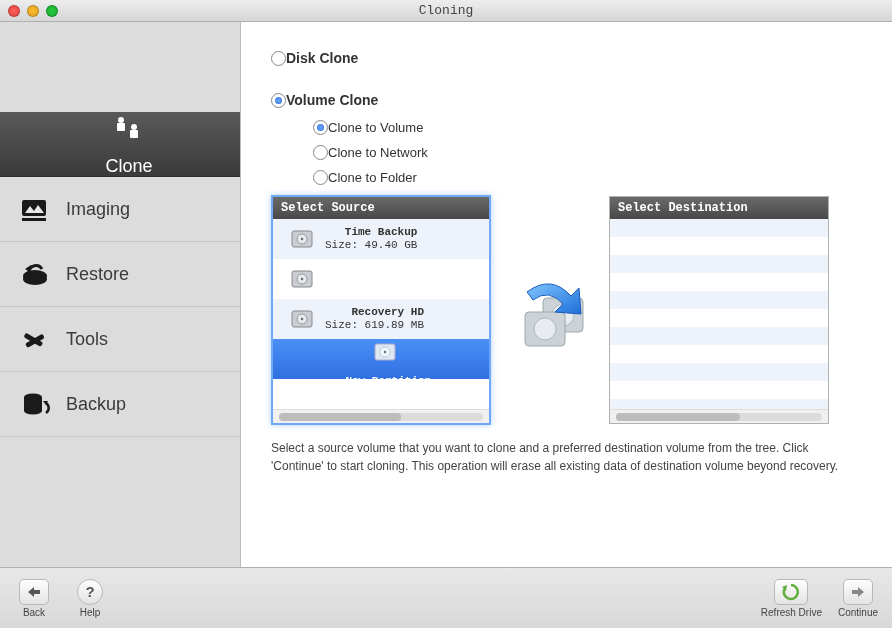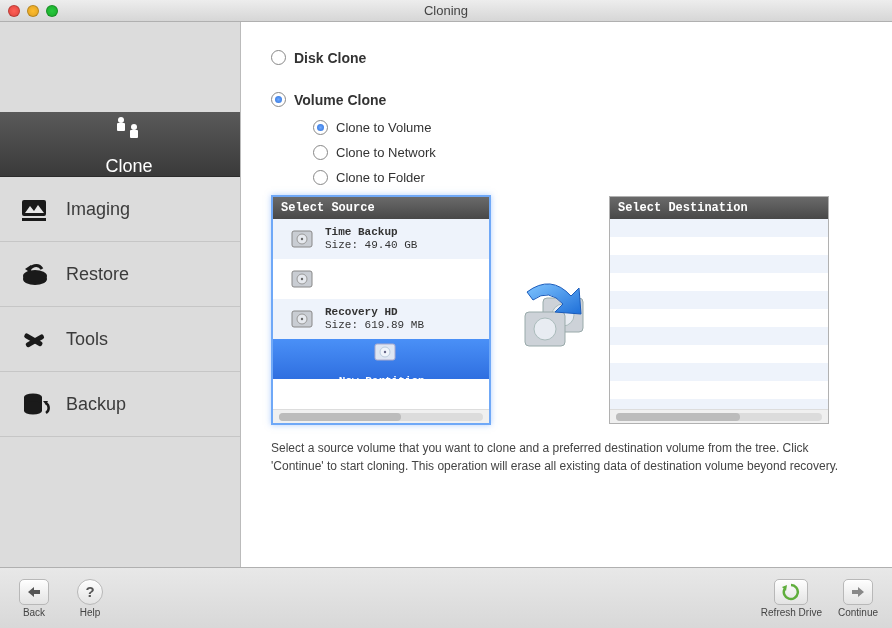--- a/index.html
+++ b/index.html
@@ -12,20 +12,21 @@
   background: #e8e8e8;
   color: #333;
 }
 .titlebar {
   height: 22px;
   background: linear-gradient(#ededed, #d6d6d6);
   border-bottom: 1px solid #b0b0b0;
   display: flex;
   align-items: center;
   position: relative;
+  font-family: Liberation Mono, monospace;
 }
 .traffic-lights {
   display: flex;
   gap: 7px;
   padding-left: 8px;
 }
 .light {
   width: 12px; height: 12px; border-radius: 50%;
   border: 0.5px solid rgba(0,0,0,0.2);
 }
@@ -67,21 +68,21 @@
   display: flex; align-items: center; justify-content: center;
 }
 .content {
   flex: 1;
   background: #fff;
   border-left: 1px solid #bbb;
   padding: 28px 30px 10px 30px;
   position: relative;
 }
 .radio-row {
-  display: flex; align-items: flex-start; gap: 8px;
+  display: flex; align-items: center; 
   margin-bottom: 12px;
   font-size: 14px;
 }
 .radio-row.bold { font-weight: bold; }
 .radio-sub { margin-left: 42px; margin-bottom: 10px; font-size: 13px; }
 .radio {
   width: 15px; height: 15px; border-radius: 50%;
   border: 1px solid #888; background: #fff;
   display: inline-flex; align-items: center; justify-content: center;
 }
@@ -125,21 +126,21 @@
   font-size: 11px;
   cursor: pointer;
 }
 .drive-row:nth-child(odd) { background: #eef3fb; }
 .drive-row:nth-child(even) { background: #fff; }
 .drive-row.selected {
   background: linear-gradient(#4a90f7, #2f6fe0) !important;
   color: #fff;
   flex-direction: column;
 }
-.drive-row .txt { line-height: 1.2; }
+.drive-row .txt { line-height: 1.2; text-align: right; }
 .drive-row .name { font-weight: bold; }
 .empty-stripes {
   background: repeating-linear-gradient(
     #eef3fb 0 18px,
     #fff 18px 36px
   );
   height: 100%;
 }
 .panel-footer {
   height: 14px;

